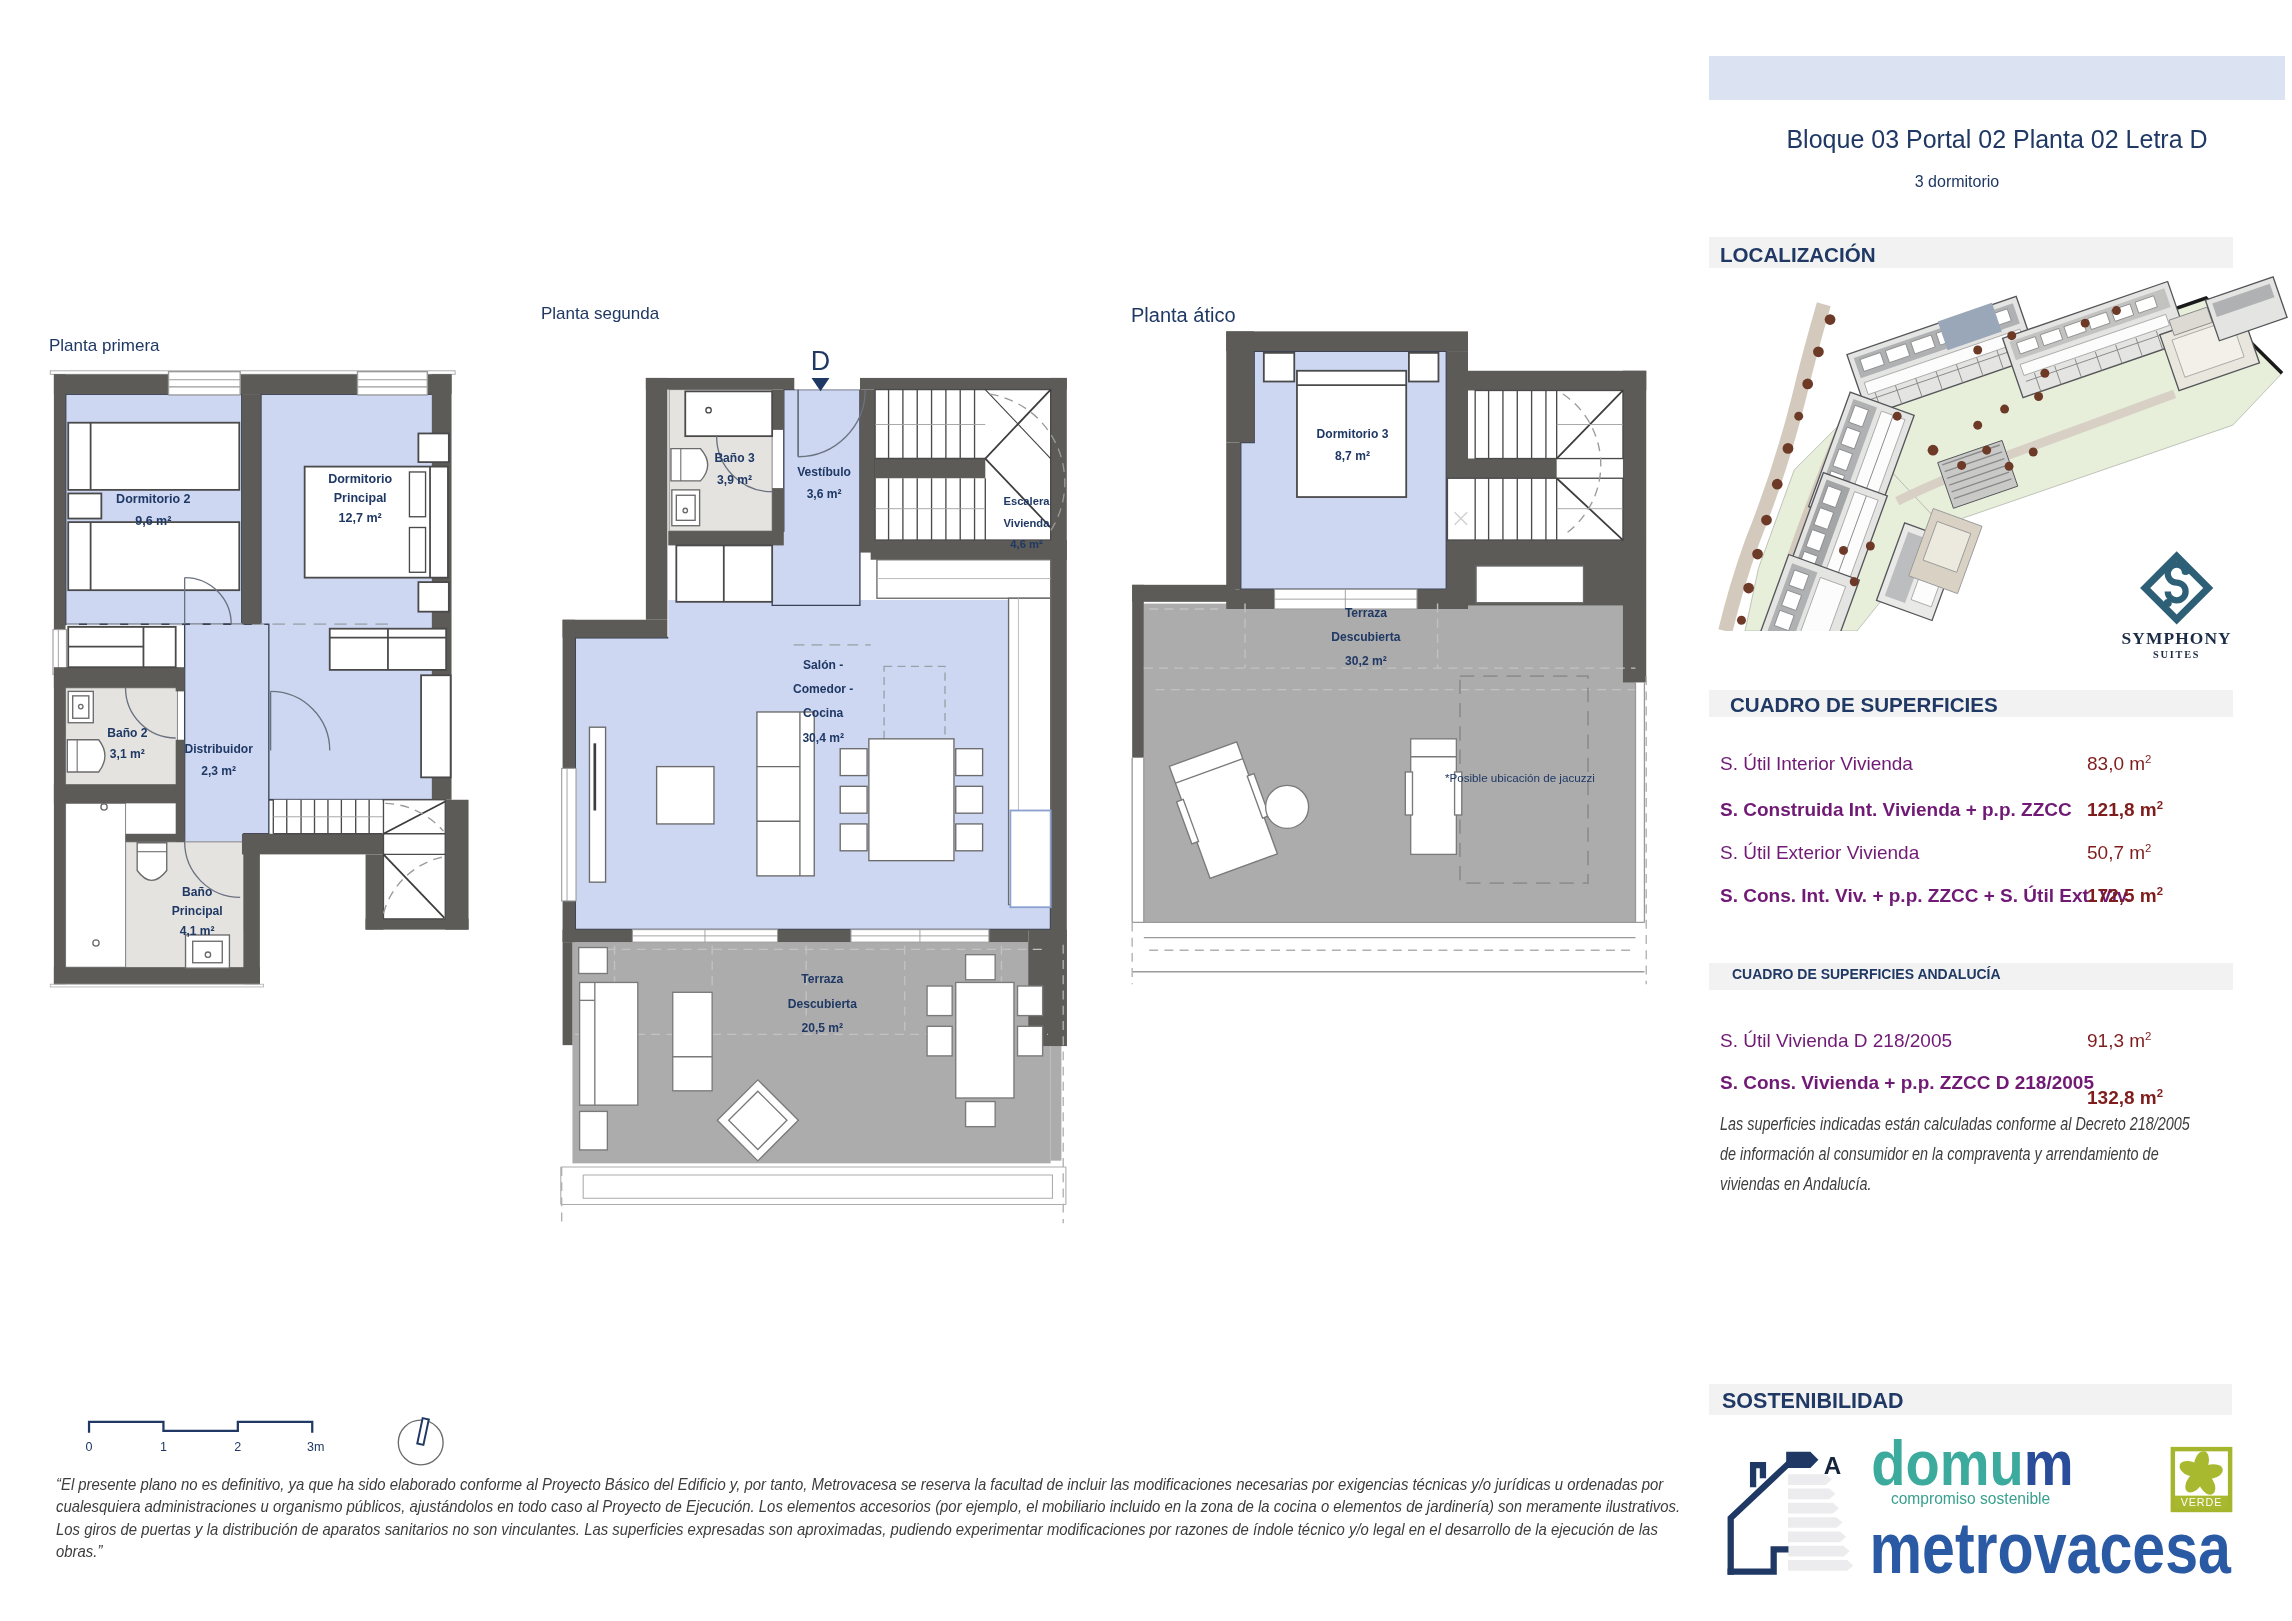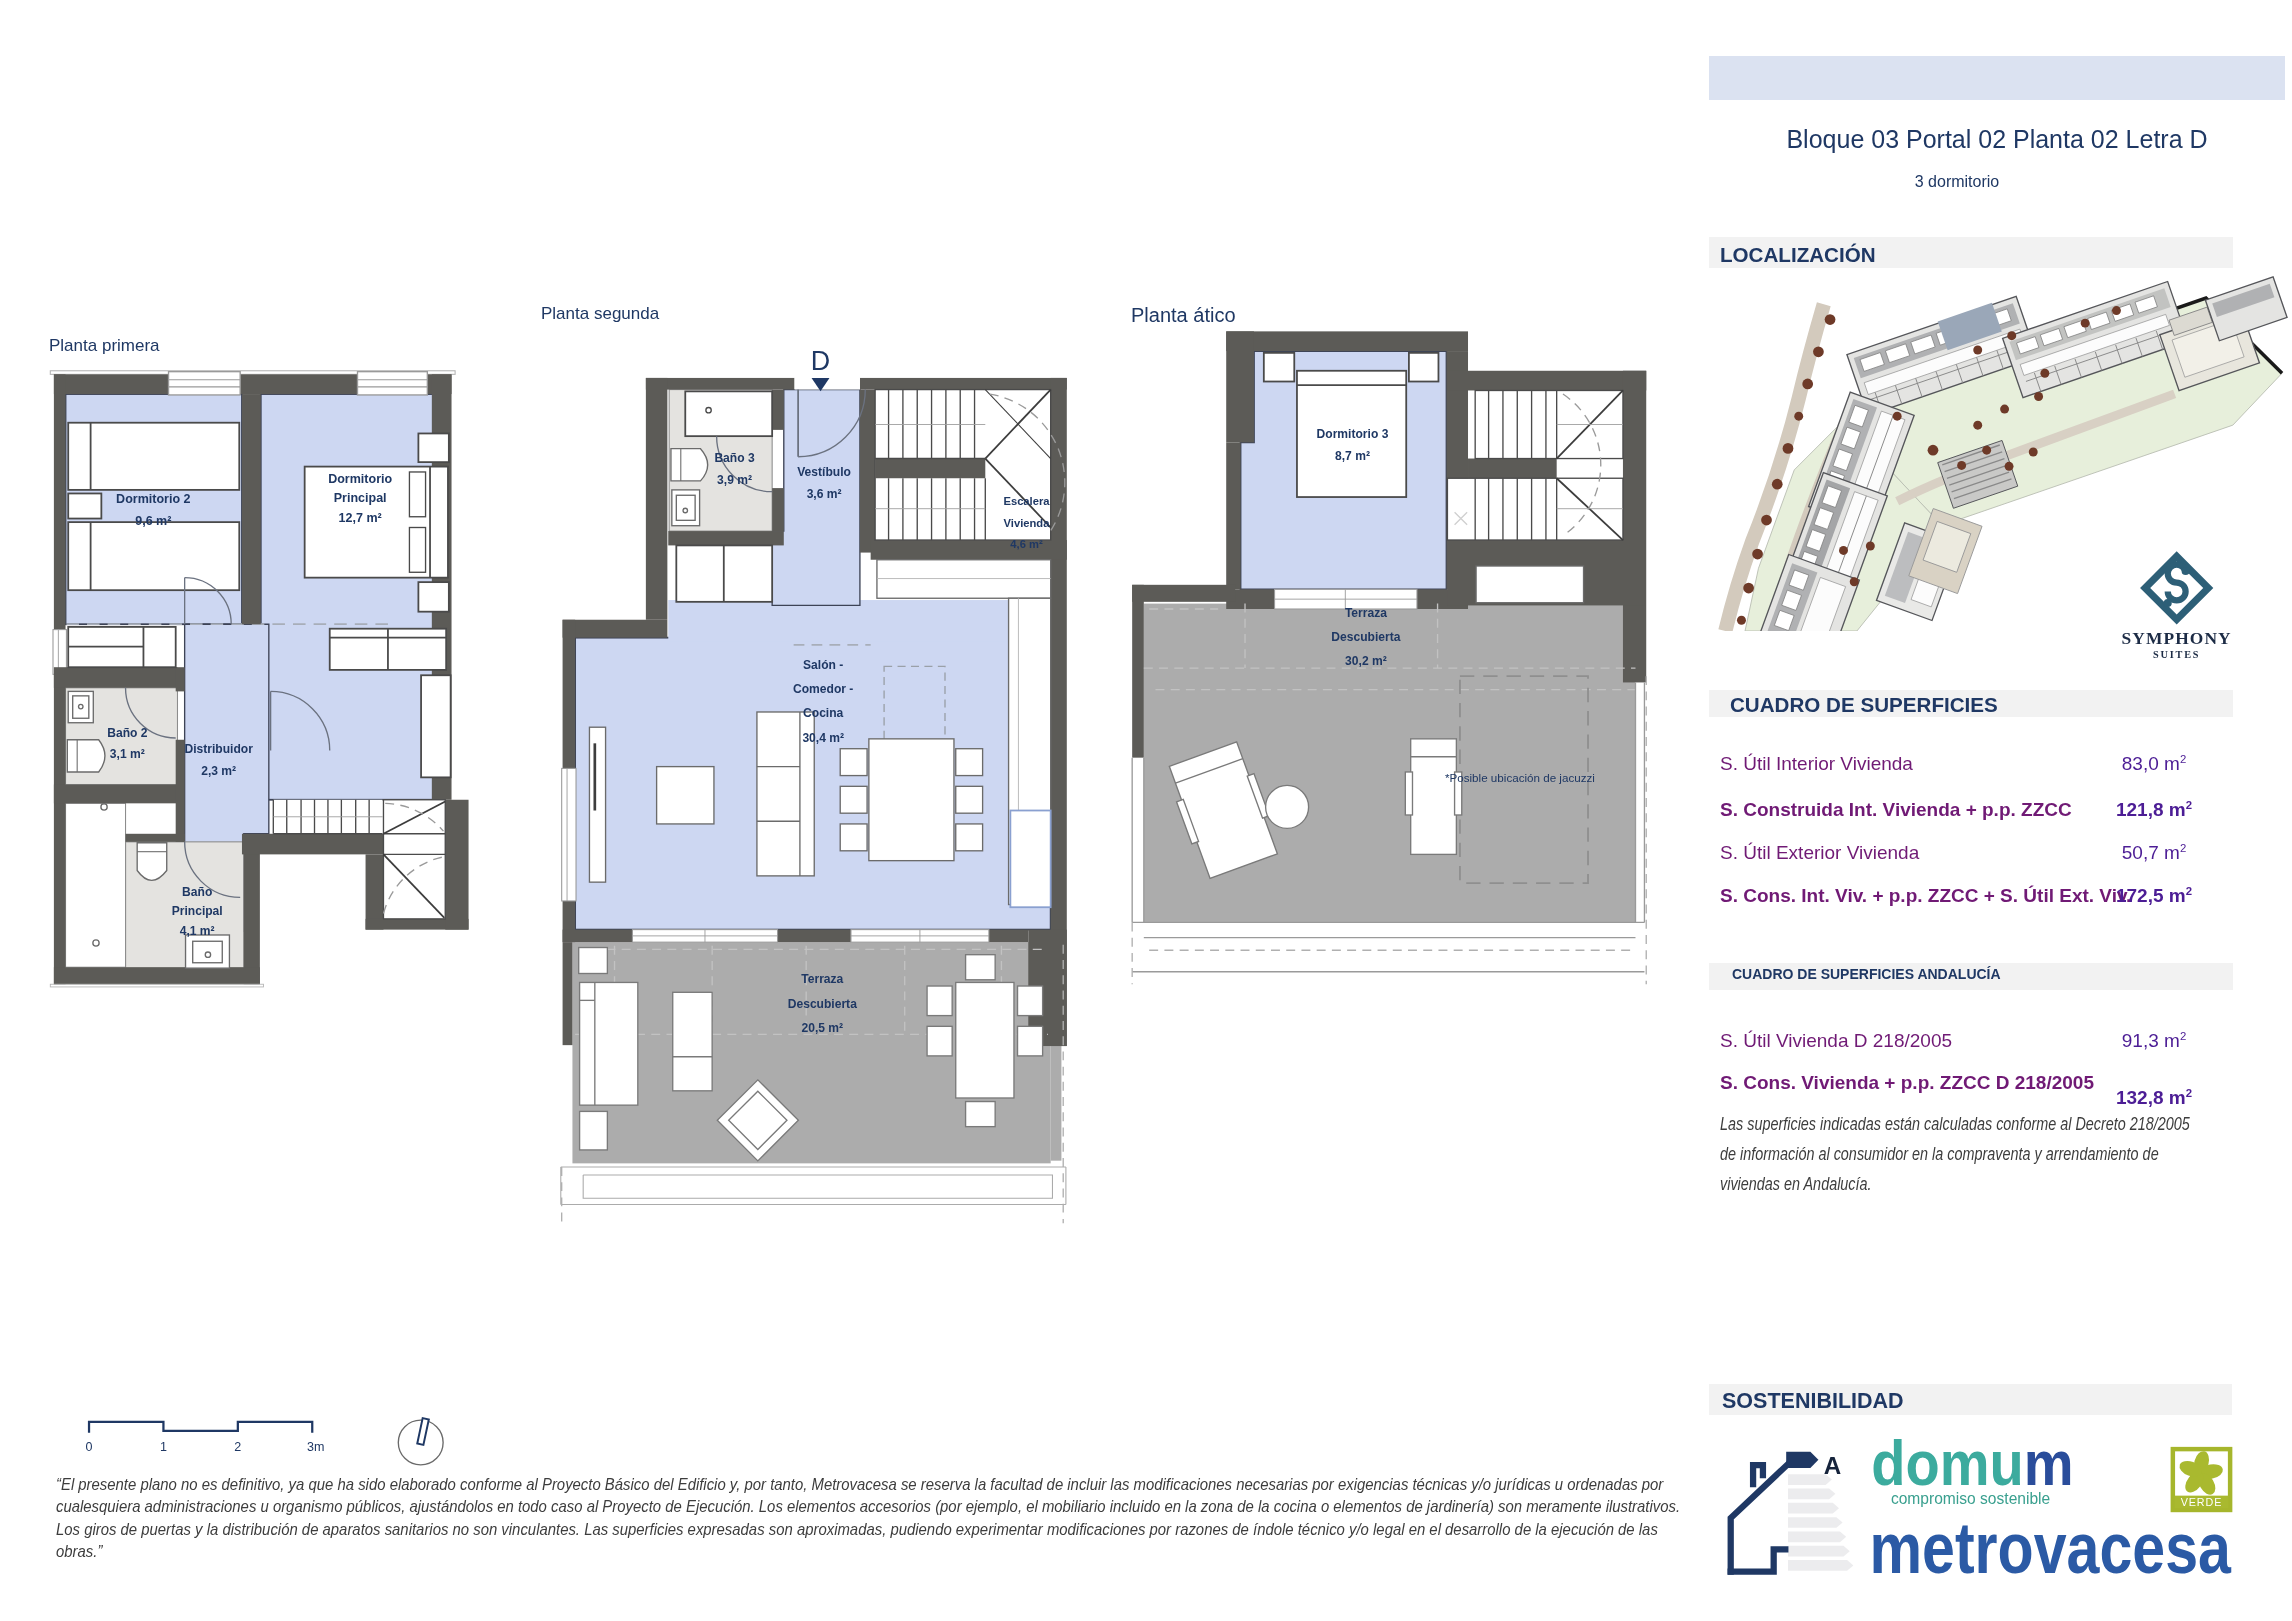--- a/index.html
+++ b/index.html
@@ -2,21 +2,21 @@
 <html style="font-size:14.3px"><head>
 <meta charset="utf-8">
 <style>
   html,body{margin:0;padding:0;background:#fff;}
   #page{position:relative;width:2293px;height:1621px;background:#fff;overflow:hidden;
         font-family:"Liberation Sans", sans-serif;}
   .abs{position:absolute;}
   .navy{color:#1F3864;}
   .strip{position:absolute;background:#f2f2f2;}
   .rowlab{position:absolute;font-size:19px;color:#701a75;}
-  .rowval{position:absolute;font-size:19px;color:#4c1d95;text-align:center;}
+  .rowval{position:absolute;font-size:19px;color:#7f1d1d;text-align:left;}
   sup{font-size:60%;}
 </style>
 </head>
 <body>
 <div id="page">
 
 <div class="abs navy" style="left:49px;top:304px;font-size:17px;margin-top:32px;">Planta primera</div>
 <div class="abs navy" style="left:541px;top:304px;font-size:17px;">Planta segunda</div>
 <div class="abs navy" style="left:1131px;top:304px;font-size:20px;">Planta ático</div>
 

